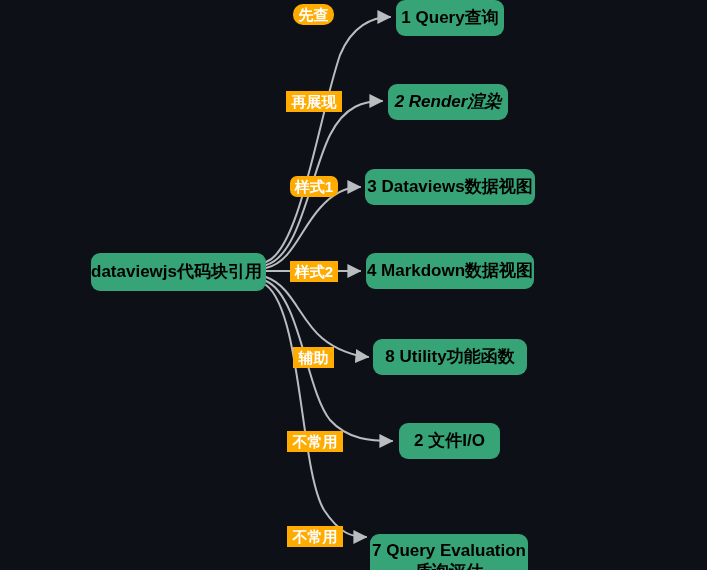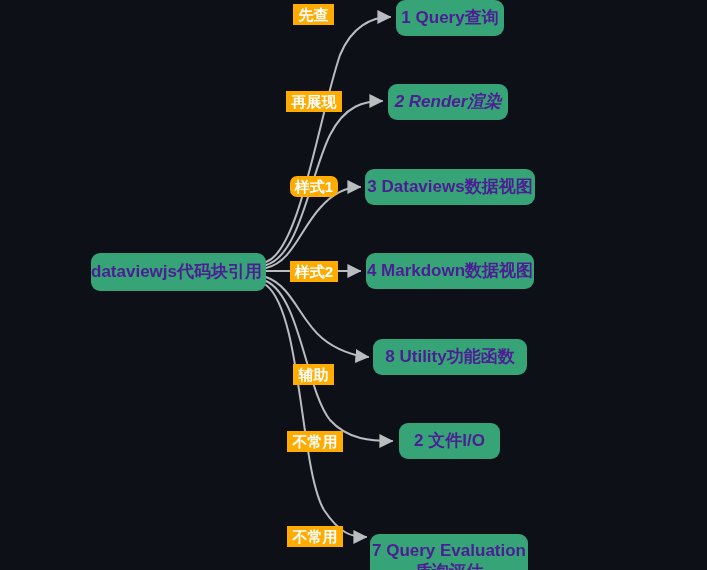--- a/index.html
+++ b/index.html
@@ -9,21 +9,21 @@
     font-family:"Liberation Sans","DejaVu Sans",sans-serif;
     overflow:hidden;
     position:relative;
   }
   #canvas{position:absolute;left:0;top:0;width:707px;height:570px;}
   svg.edges{position:absolute;left:0;top:0;width:707px;height:570px;pointer-events:none;}
 
   .node{
     position:absolute;
     background:#36a477;
-    color:#4c1d95;
+    color:#000000;
     border-radius:9px;
     display:flex;
     align-items:center;
     justify-content:center;
     text-align:center;
     box-sizing:border-box;
     font-size:17px;
     font-weight:bold;
     letter-spacing:0px;
     line-height:1.25;
@@ -97,37 +97,37 @@
 
   <div class="node" style="left:399px;top:423px;width:101px;height:36px;">
     <span>2 文件I/O</span>
   </div>
 
   <div class="node" style="left:370px;top:510px;width:158px;height:54px;flex-direction:column;margin-top:24px;">
     <span class="ln">7 Query Evaluation</span>
     <span class="ln">质询评估</span>
   </div>
 
-  <div class="edge-label" style="left:293px;top:4px;width:41px;height:21px;">
+  <div class="edge-label" style="left:293px;top:4px;width:41px;height:21px;border-radius:10px;">
     <span>先查</span>
   </div>
 
   <div class="edge-label" style="left:286px;top:91px;width:56px;height:21px;">
     <span>再展现</span>
   </div>
 
   <div class="edge-label" style="left:290px;top:176px;width:48px;height:21px;border-radius:7px;">
     <span>样式1</span>
   </div>
 
   <div class="edge-label" style="left:290px;top:261px;width:48px;height:21px;">
     <span>样式2</span>
   </div>
 
-  <div class="edge-label" style="left:293px;top:364px;width:41px;height:21px;">
+  <div class="edge-label" style="left:293px;top:347px;width:41px;height:21px;">
     <span>辅助</span>
   </div>
 
   <div class="edge-label" style="left:287px;top:431px;width:56px;height:21px;">
     <span>不常用</span>
   </div>
 
   <div class="edge-label" style="left:287px;top:526px;width:56px;height:21px;">
     <span>不常用</span>
   </div>

